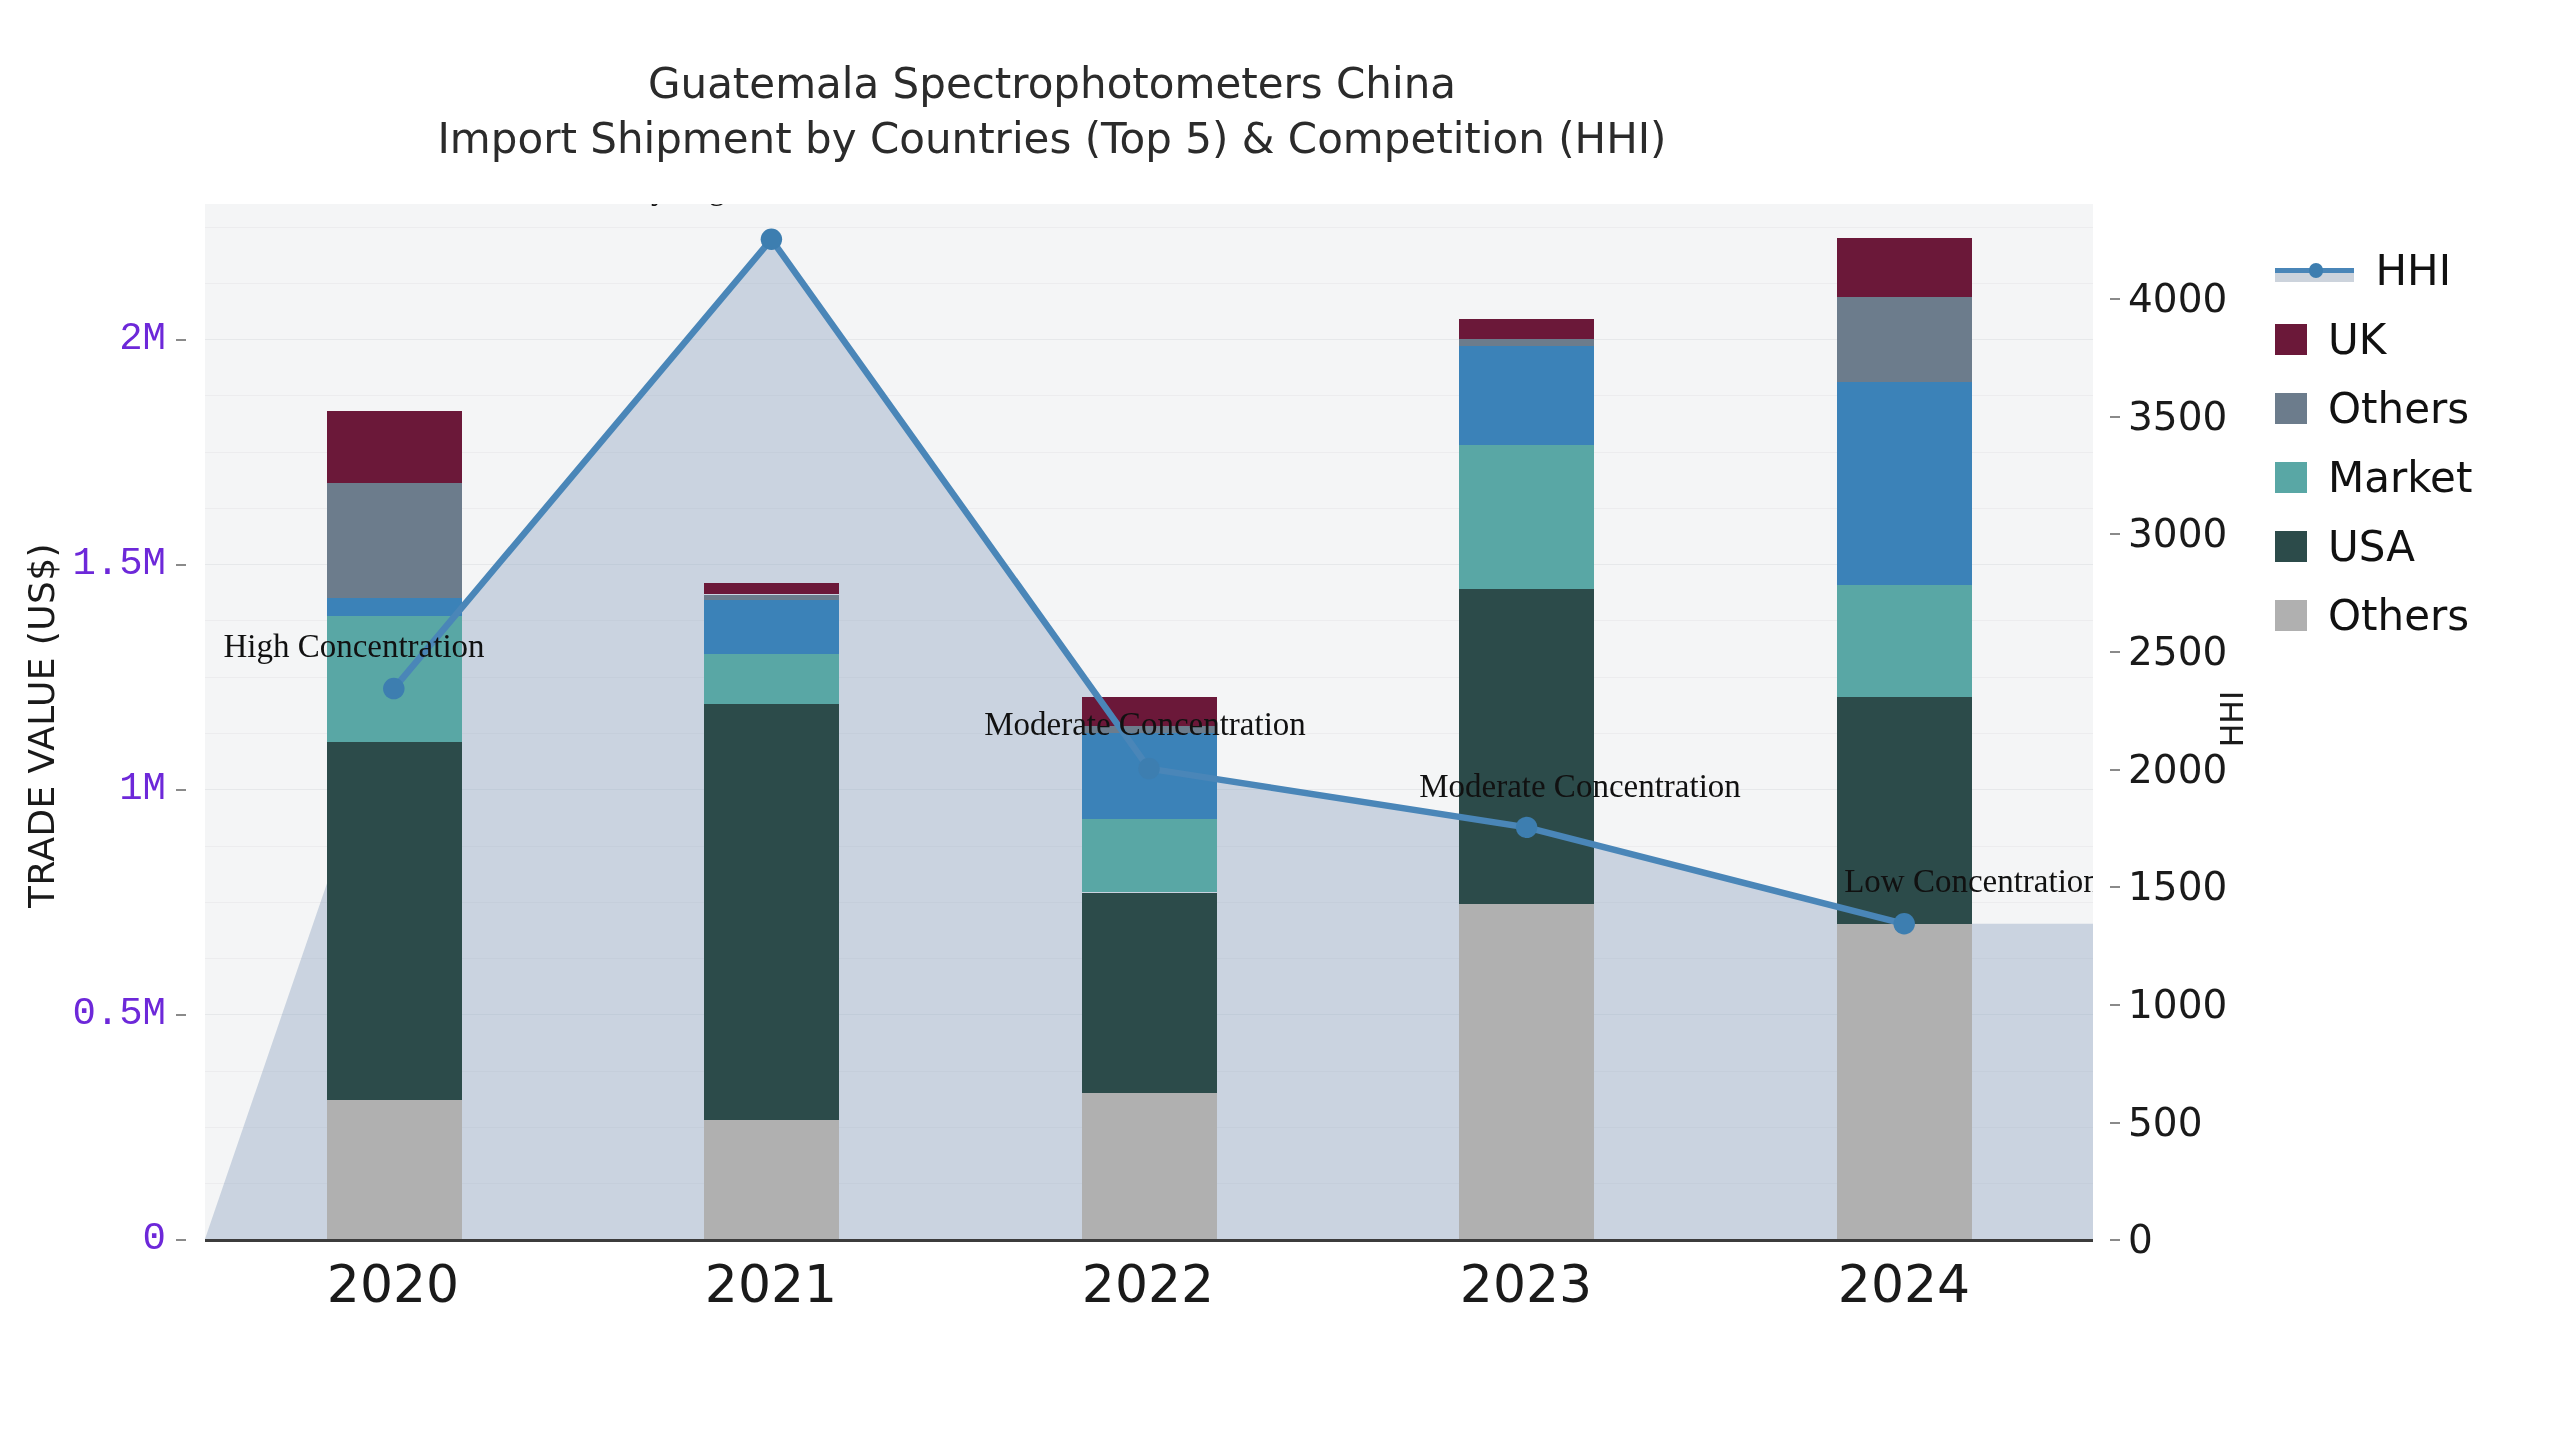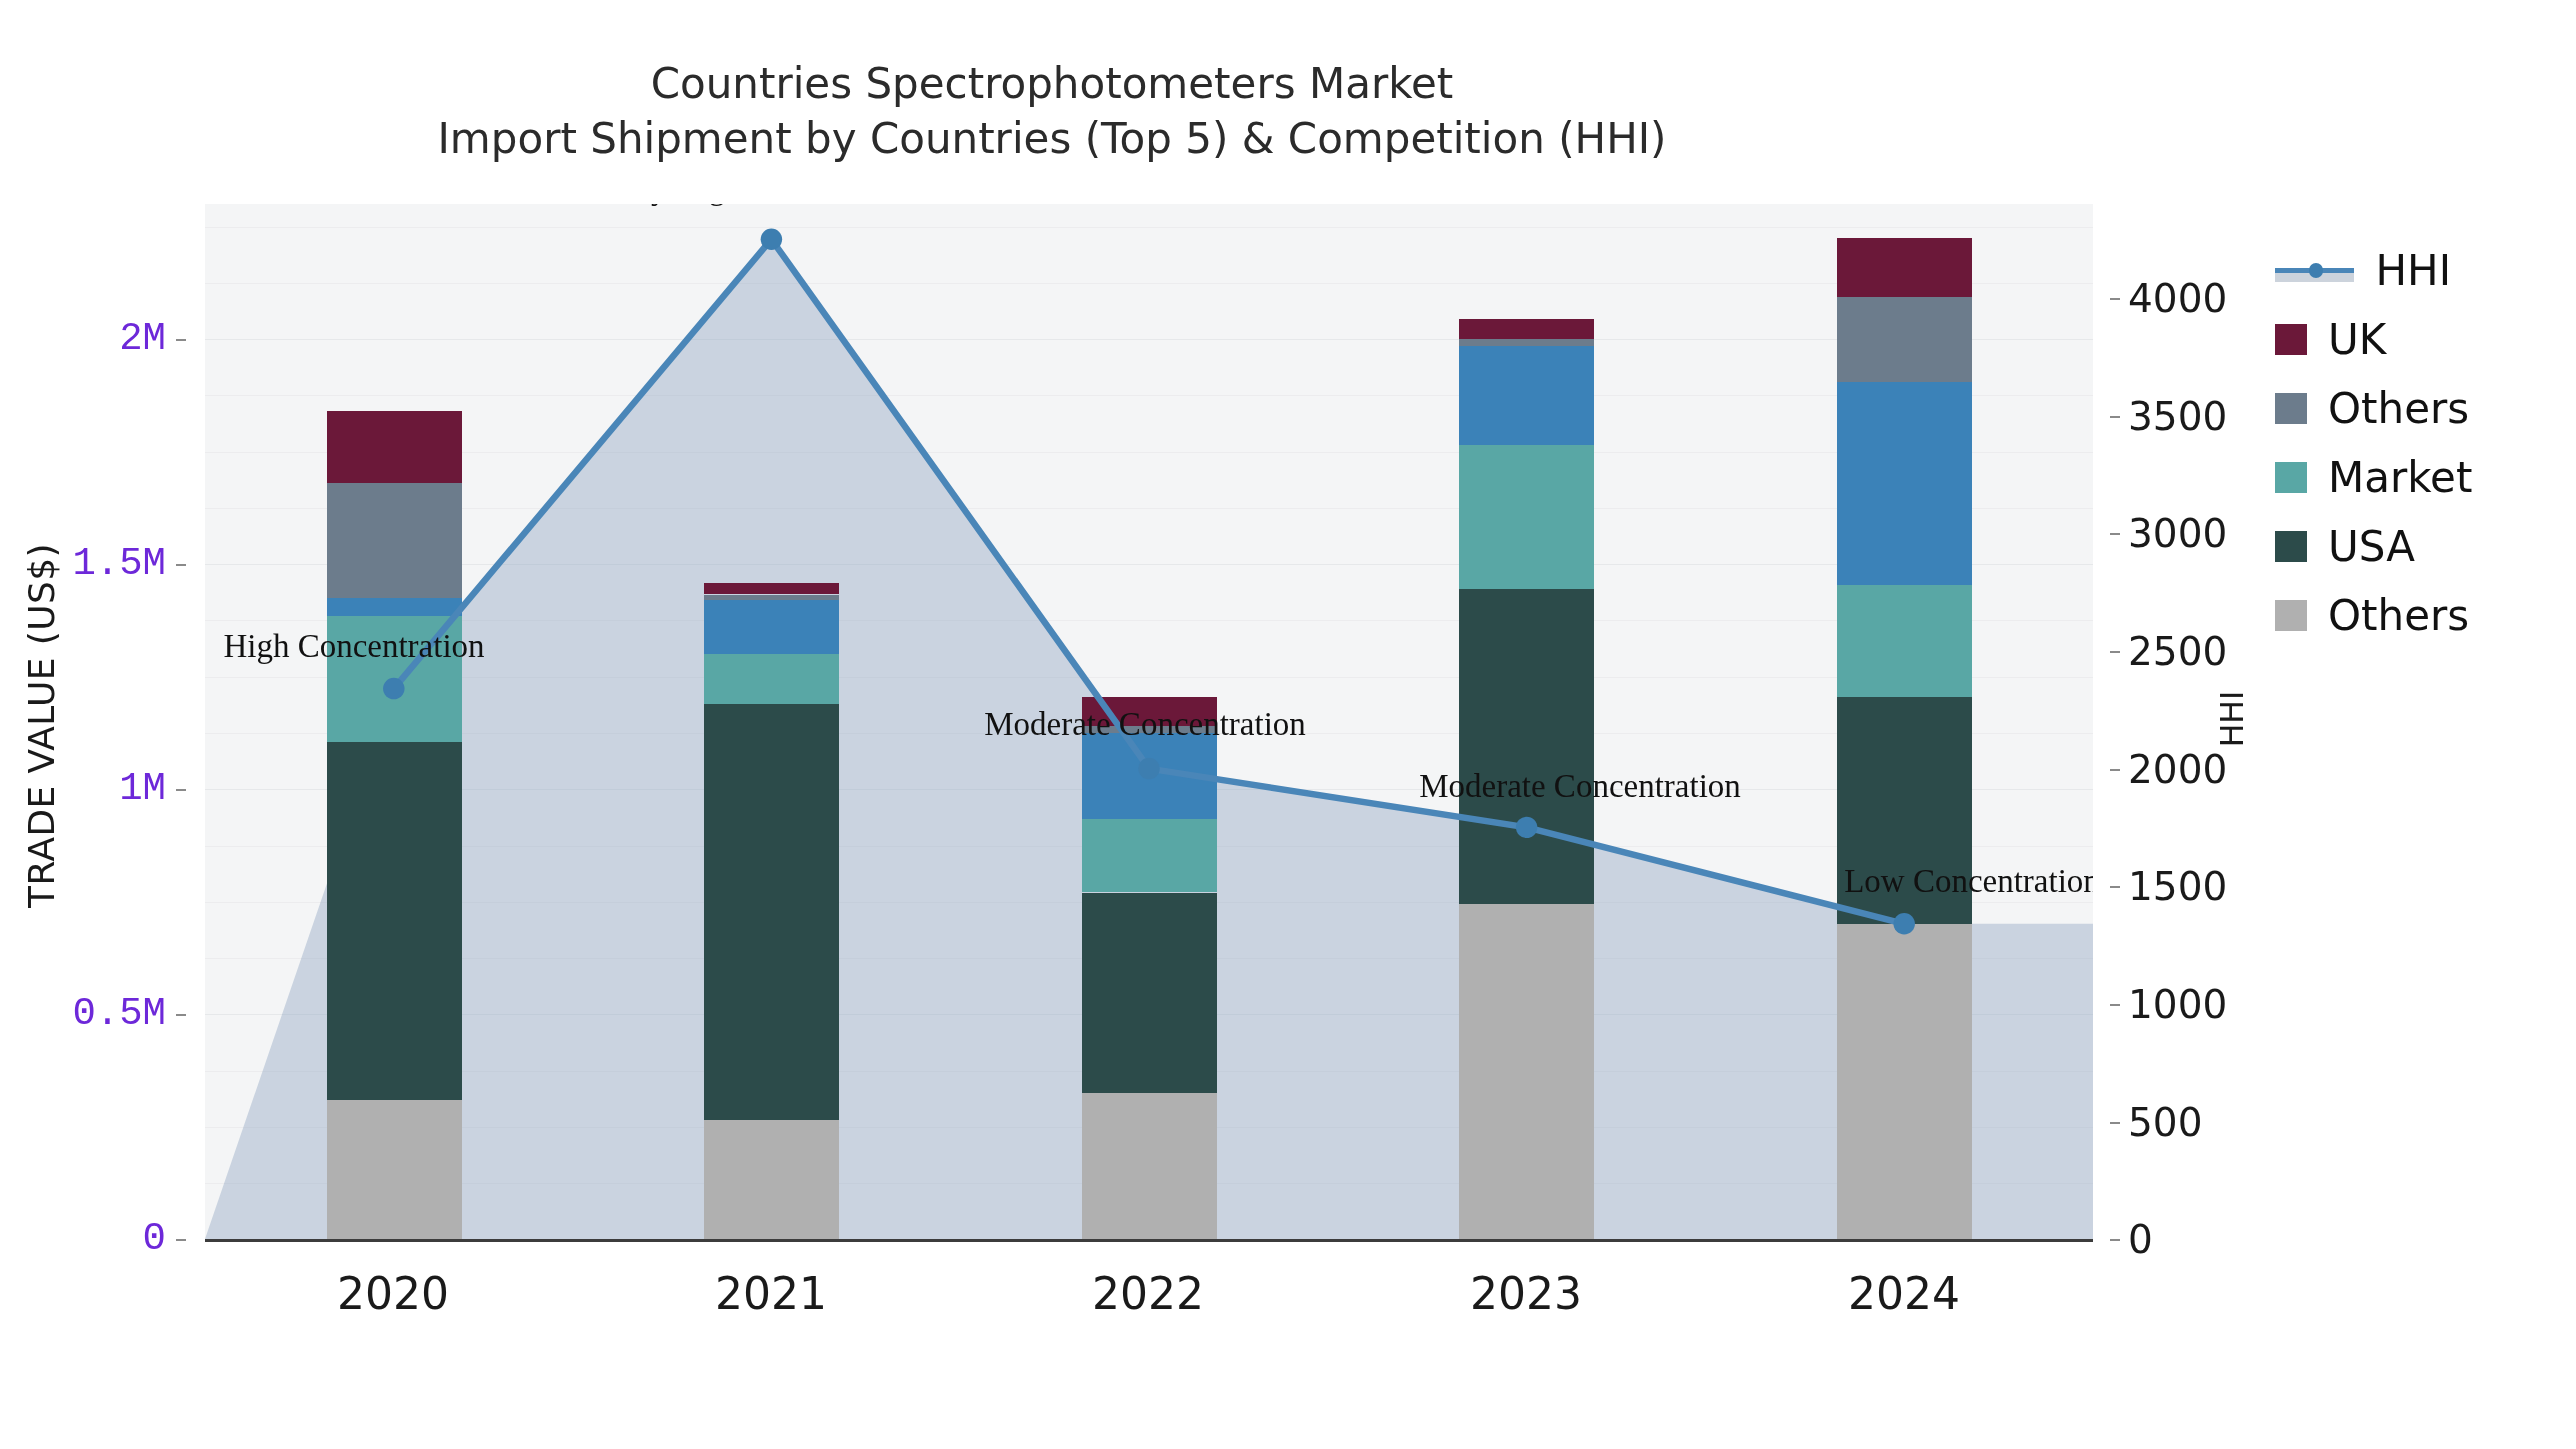--- a/index.html
+++ b/index.html
@@ -35,22 +35,22 @@
 
   .ytick{position:absolute;right:0;width:10px;height:2.1px;background:#8a8a8a;}
   .y2tick{position:absolute;left:0;width:10px;height:2.1px;background:#8a8a8a;}
 
   .ytitle{position:absolute;left:-352px;top:501px;width:787px;text-align:center;
           font-size:36px;color:#1a1a1a;transform:rotate(-90deg);transform-origin:center center;
           font-family:"DejaVu Sans",sans-serif;letter-spacing:0.4px;}
   .y2title{position:absolute;left:2204px;top:701px;font-size:31.5px;color:#1a1a1a;
            transform:rotate(-90deg);transform-origin:center center;font-family:"DejaVu Sans",sans-serif;}
 
-  .xlab{position:absolute;top:1254px;transform:translateX(-50%);font-size:44px;color:#1a1a1a;
-        font-family:"DejaVu Sans",sans-serif;margin-top:14px;}
+  .xlab{position:absolute;top:1254px;transform:translateX(-50%);font-size:52px;color:#1a1a1a;
+        font-family:"DejaVu Sans",sans-serif;}
   .xtitle{position:absolute;left:205px;width:1888px;top:1351px;text-align:center;font-size:34px;color:#1a1a1a;
           font-family:"DejaVu Sans",sans-serif;}
 
   .annot{position:absolute;transform:translate(-50%,-50%);font-size:33px;color:#111;
          white-space:nowrap;font-family:Liberation Serif, serif;}
 
   
   #legend{position:absolute;left:2275px;top:236px;width:301px;}
   .legrow{display:flex;align-items:center;height:69px;}
   .legswatch{width:31.5px;height:31.5px;margin-right:21.5px;flex:0 0 31.5px;}
@@ -59,21 +59,21 @@
   .legline .fl{position:absolute;left:0;bottom:4.3px;width:79px;height:8.6px;background:#ccd3dc;}
   .legline .dt{position:absolute;left:34px;top:50%;margin-top:-7.2px;width:14.3px;height:14.3px;border-radius:50%;background:#3d7eb0;}
   .legtext{font-size:42px;color:#111;font-family:"DejaVu Sans",sans-serif;white-space:nowrap;}
 </style>
 </head>
 <body>
 
 <div id="root">
 
   <div class="title">
-    <span>Countries Spectrophotometers Market</span>
+    <span>Guatemala Spectrophotometers China</span>
     <span class="l2">Import Shipment by Countries (Top 5) &amp; Competition (HHI)</span>
   </div>
 
   <div class="ylab-wrap">
     <div class="ytitle">TRADE VALUE (US$)</div>
     <div id="yticks">
         <div class="ylab" style="top: 1035px; right: 27px;">0</div>
         <div class="ytick" style="top: 1035px; right: 7.2px;"></div>
         <div class="ylab" style="top: 810px; right: 27px; text-align: right;">0.5M</div>
         <div class="ytick" style="top: 810px; right: 7.2px;"></div>

